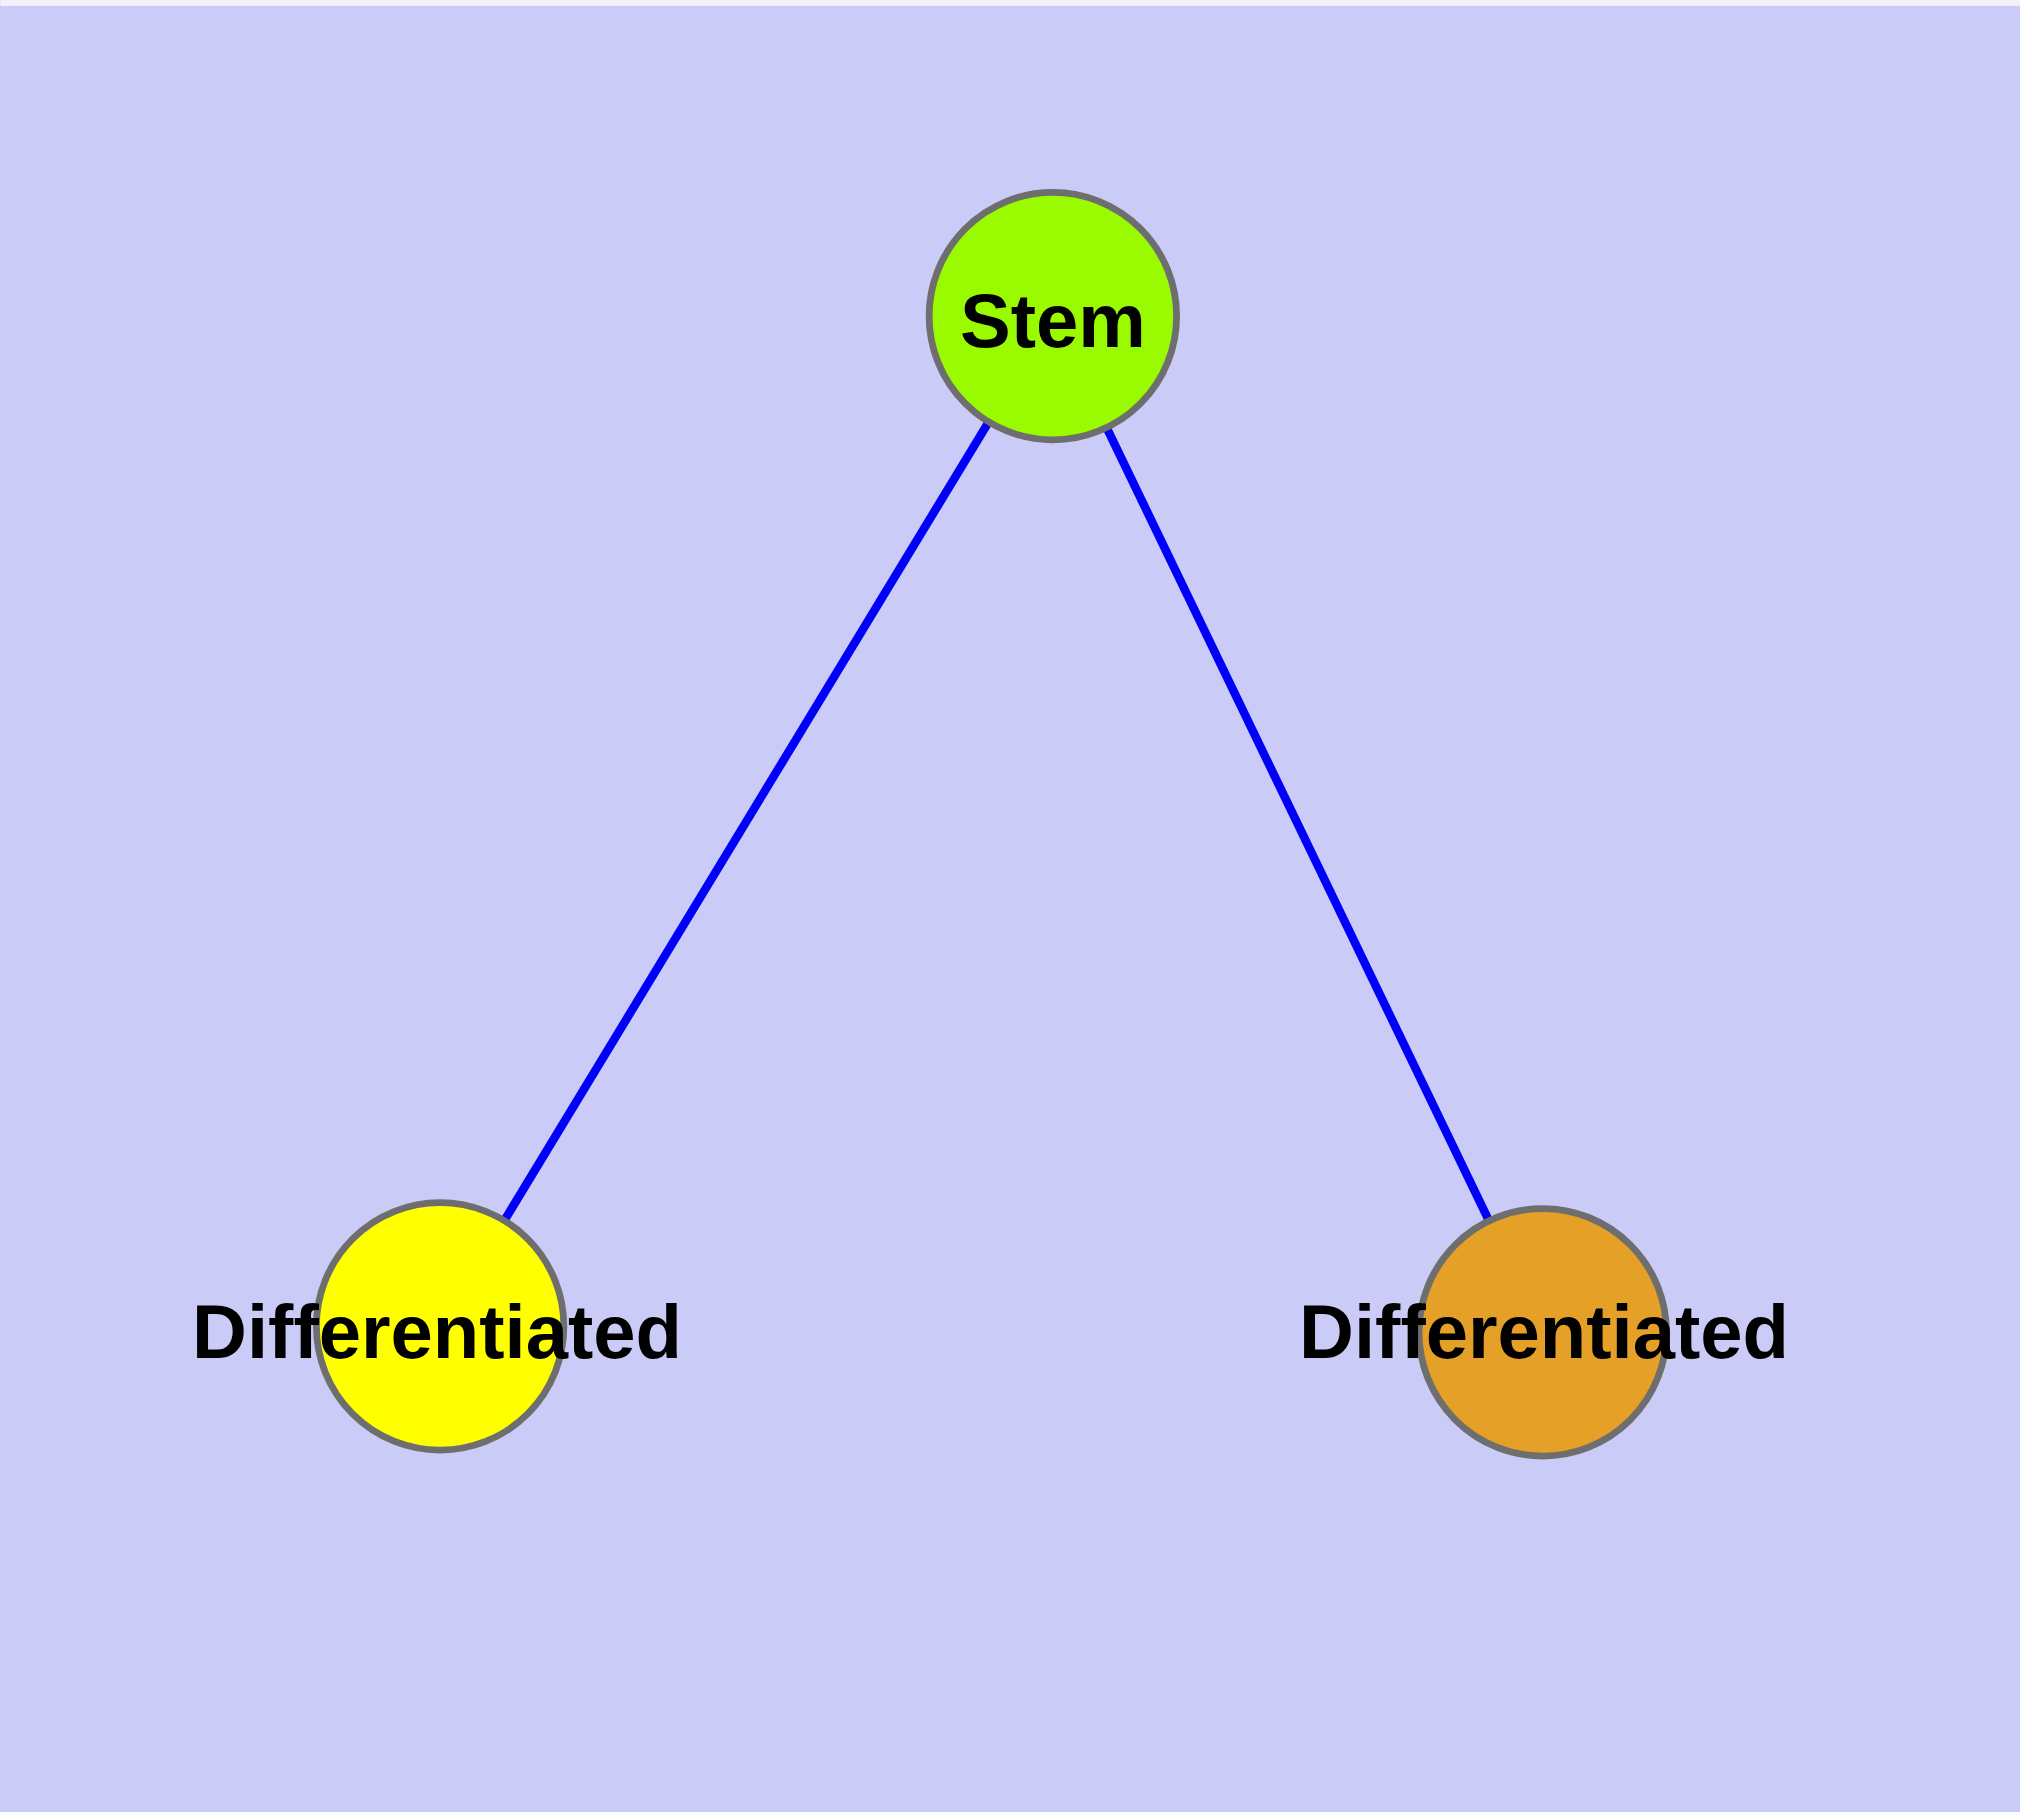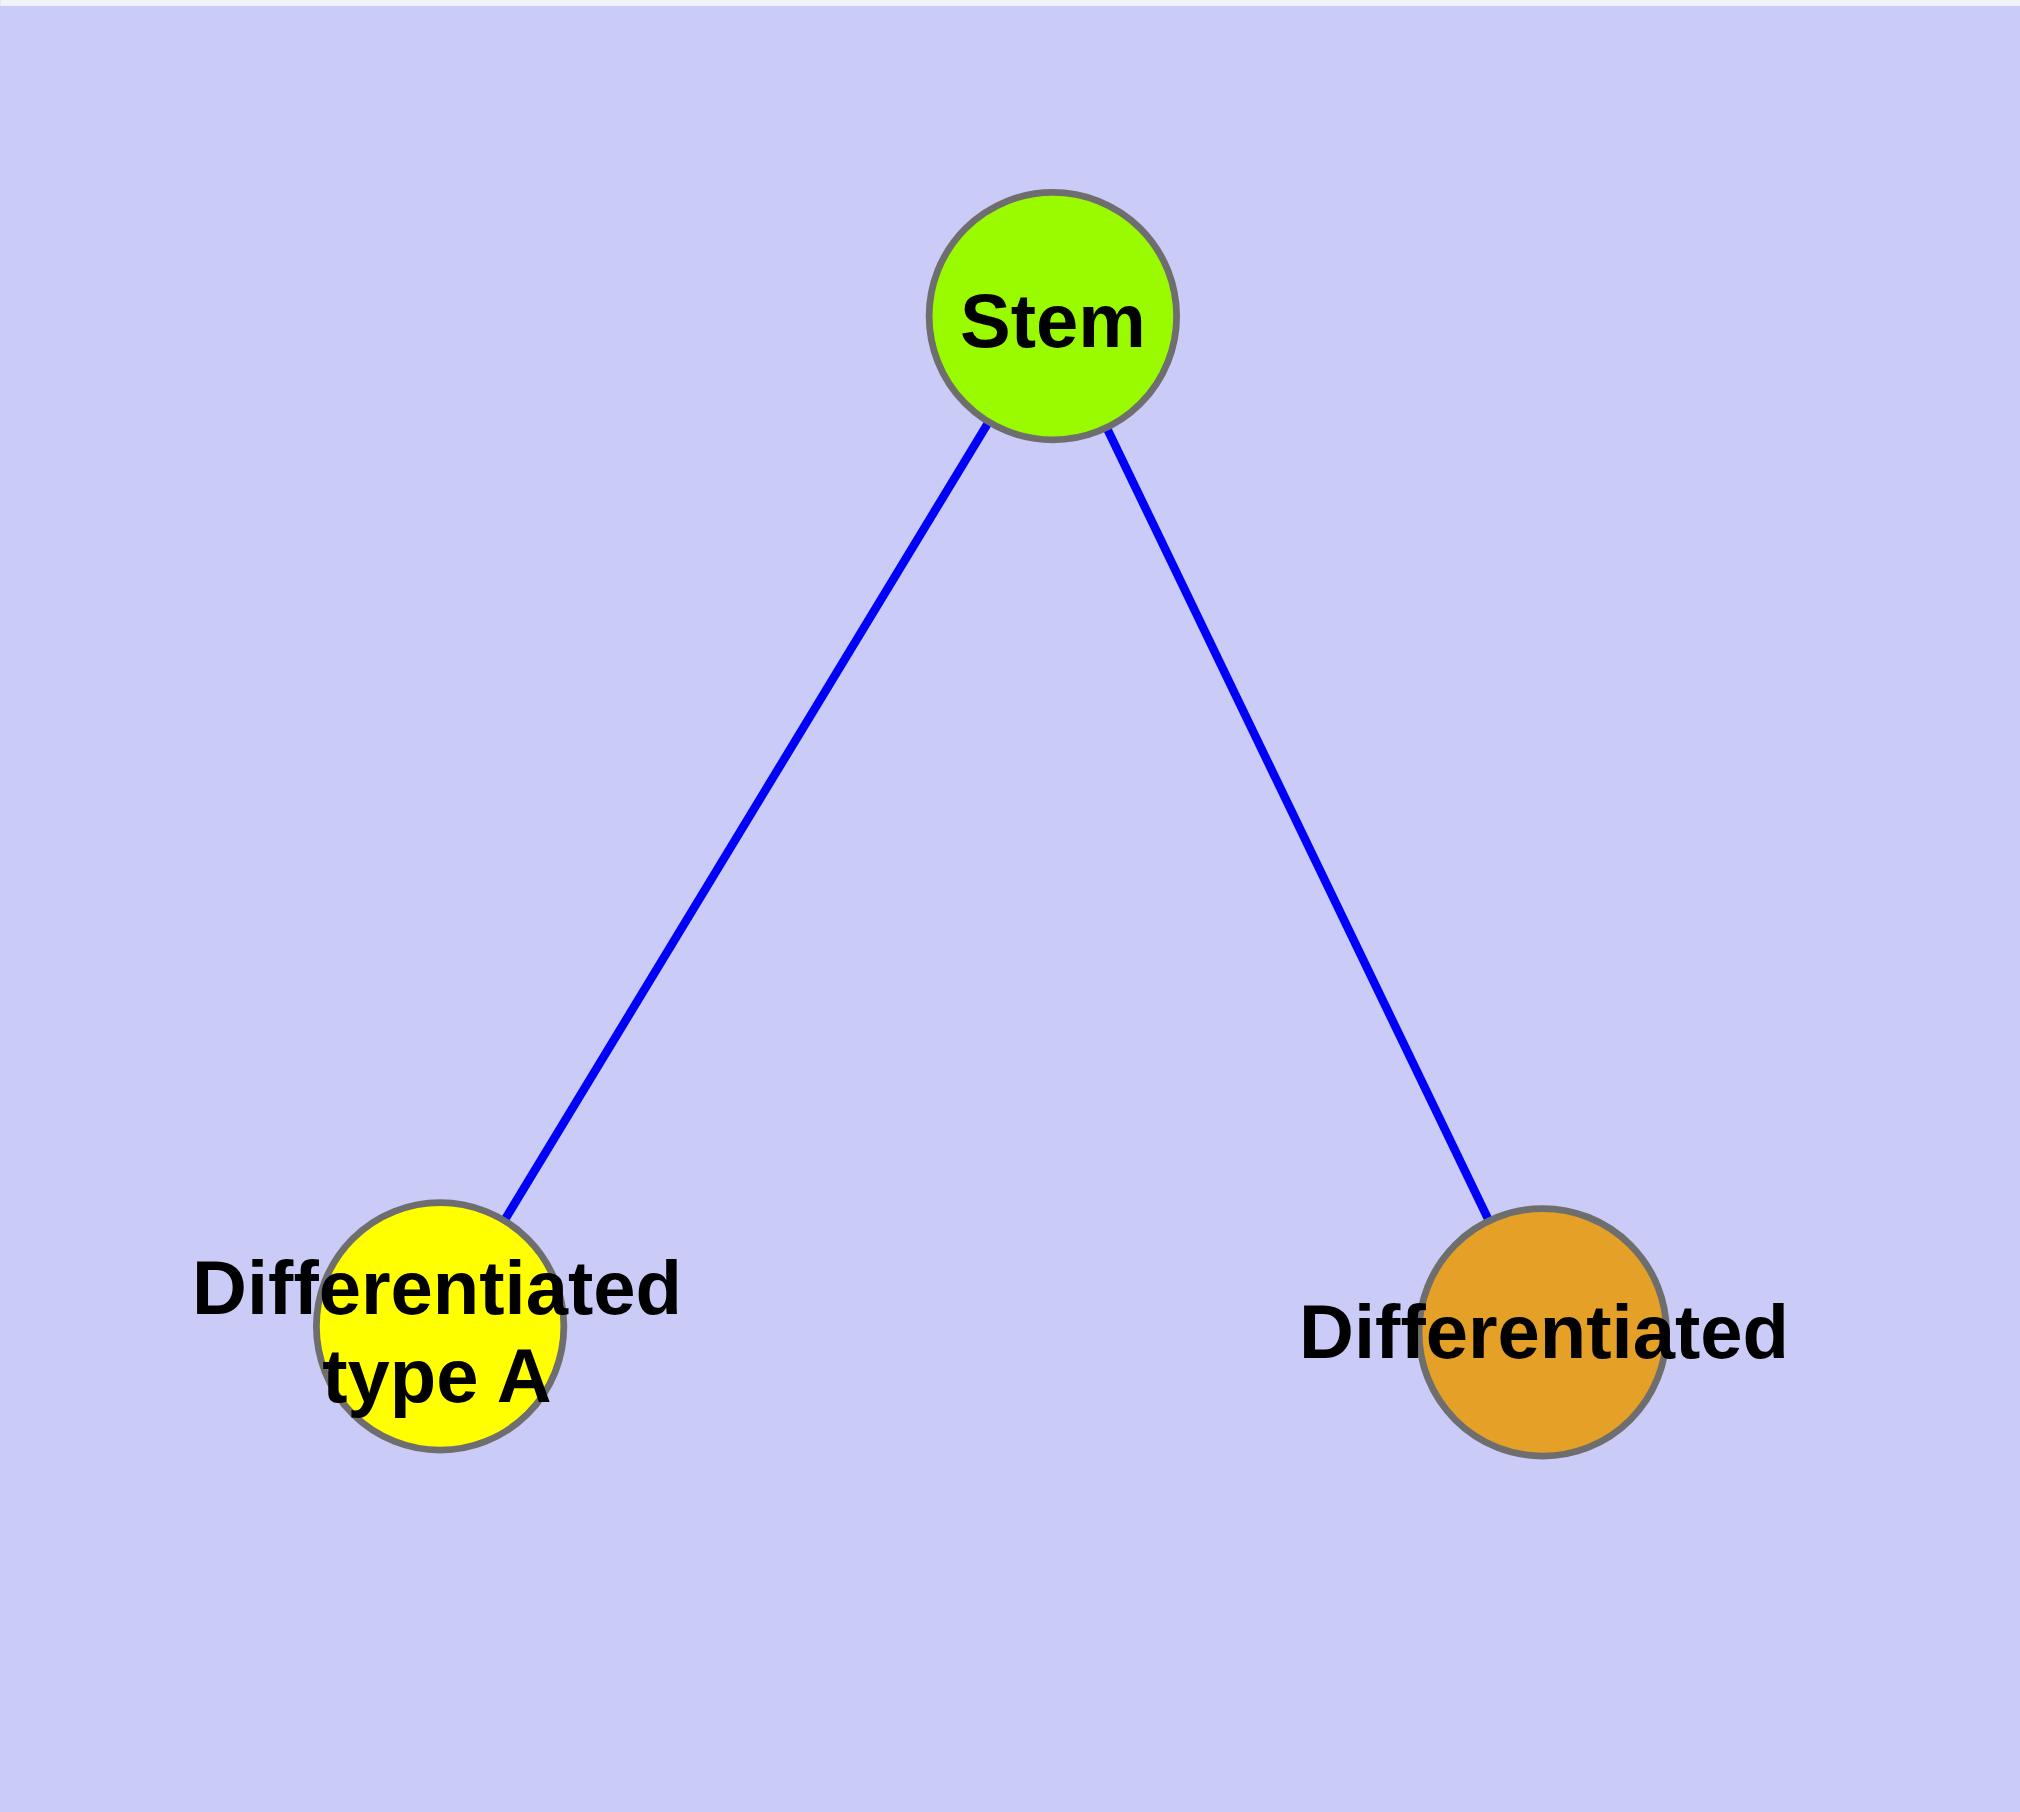--- a/index.html
+++ b/index.html
@@ -21,21 +21,21 @@
       top: 0;
       display: block;
     }
     .node-label {
       position: absolute;
       transform: translate(-50%, -50%);
       font-weight: bold;
       font-size: 76px;
       line-height: 88px;
       color: #000000;
-      text-align: center;
+      text-align: right;
       white-space: nowrap;
     }
   </style>
 </head>
 <body>
 
 <div class="canvas">
   <svg width="2021" height="1812" viewBox="0 0 2384 2138">
     <rect x="0" y="0" width="2384" height="2138" fill="#CBCBF7"></rect>
     <rect x="0" y="0" width="2384" height="7" fill="#F2F2FB"></rect>
@@ -51,20 +51,19 @@
       <circle cx="1820" cy="1572" r="146" fill="#E4A027"></circle>
     </g>
   </svg>
 
   <div class="node-label" style="left:1053px; top:321px">
     <div>Stem</div>
   </div>
 
   <div class="node-label" style="left:437px; top:1332px">
     <div>Differentiated</div>
-    <div>type A</div>
   </div>
 
   <div class="node-label" style="left:1544px; top:1332px">
     <div>Differentiated</div>
   </div>
 </div>
 
 
 </body></html>

